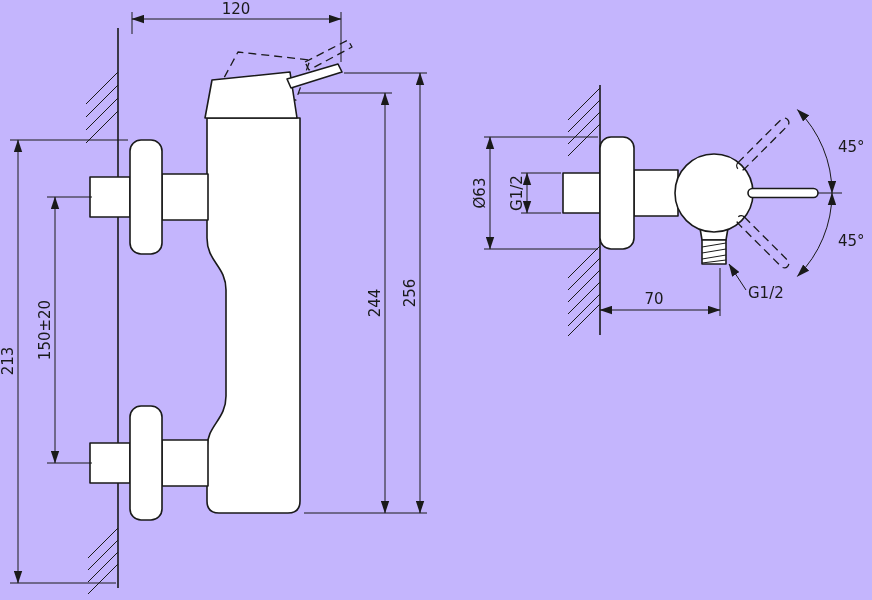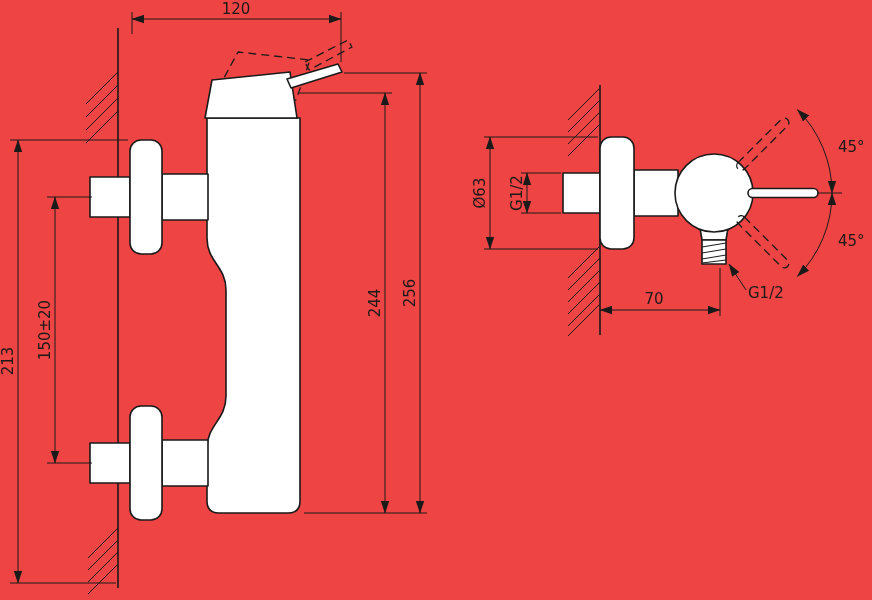--- a/index.html
+++ b/index.html
@@ -7,21 +7,21 @@
     padding: 0;
     background: #ffffff;
     width: 872px;
     height: 600px;
     overflow: hidden;
     font-family: "DejaVu Sans", sans-serif;
   }
   .canvas-wrap {
     width: 872px;
     height: 600px;
-    background: #ef4444;
+    background: #c4b5fd;
   }
   svg { display: block; }
   .obj {
     fill: #ffffff;
     stroke: #1a1a1a;
     stroke-width: 1.6;
     stroke-linejoin: round;
   }
   .obj-line {
     fill: none;

